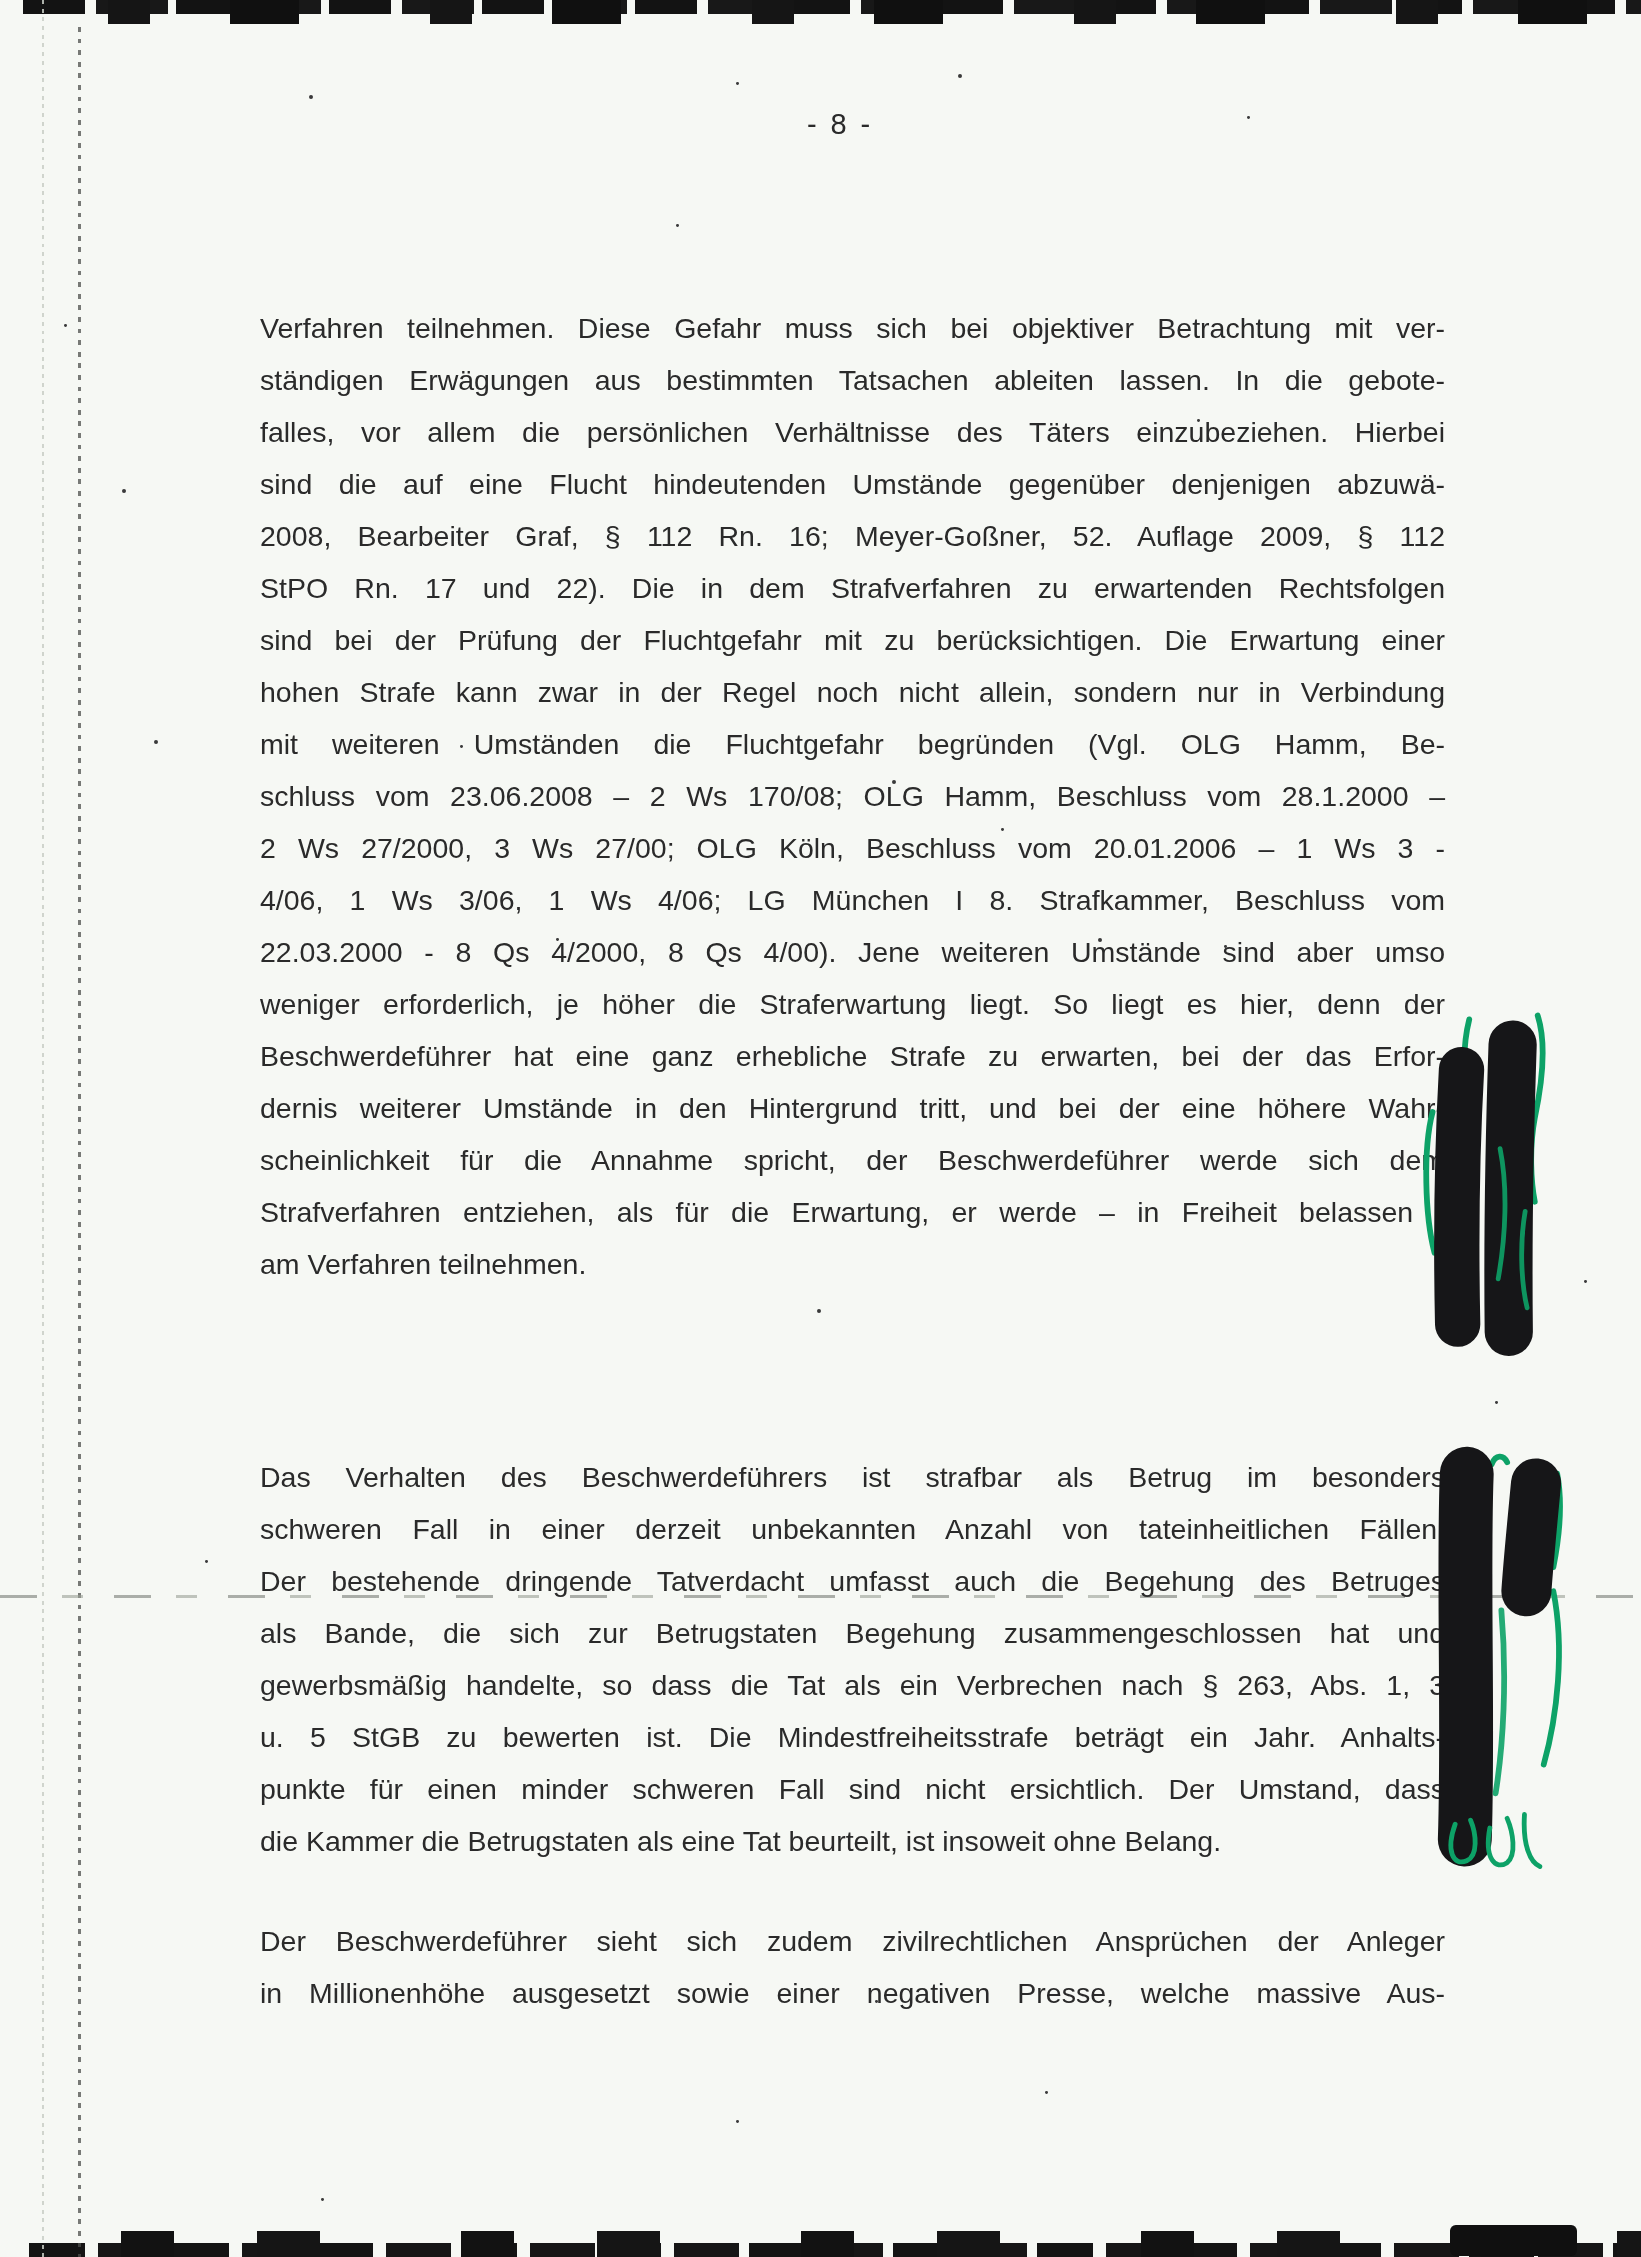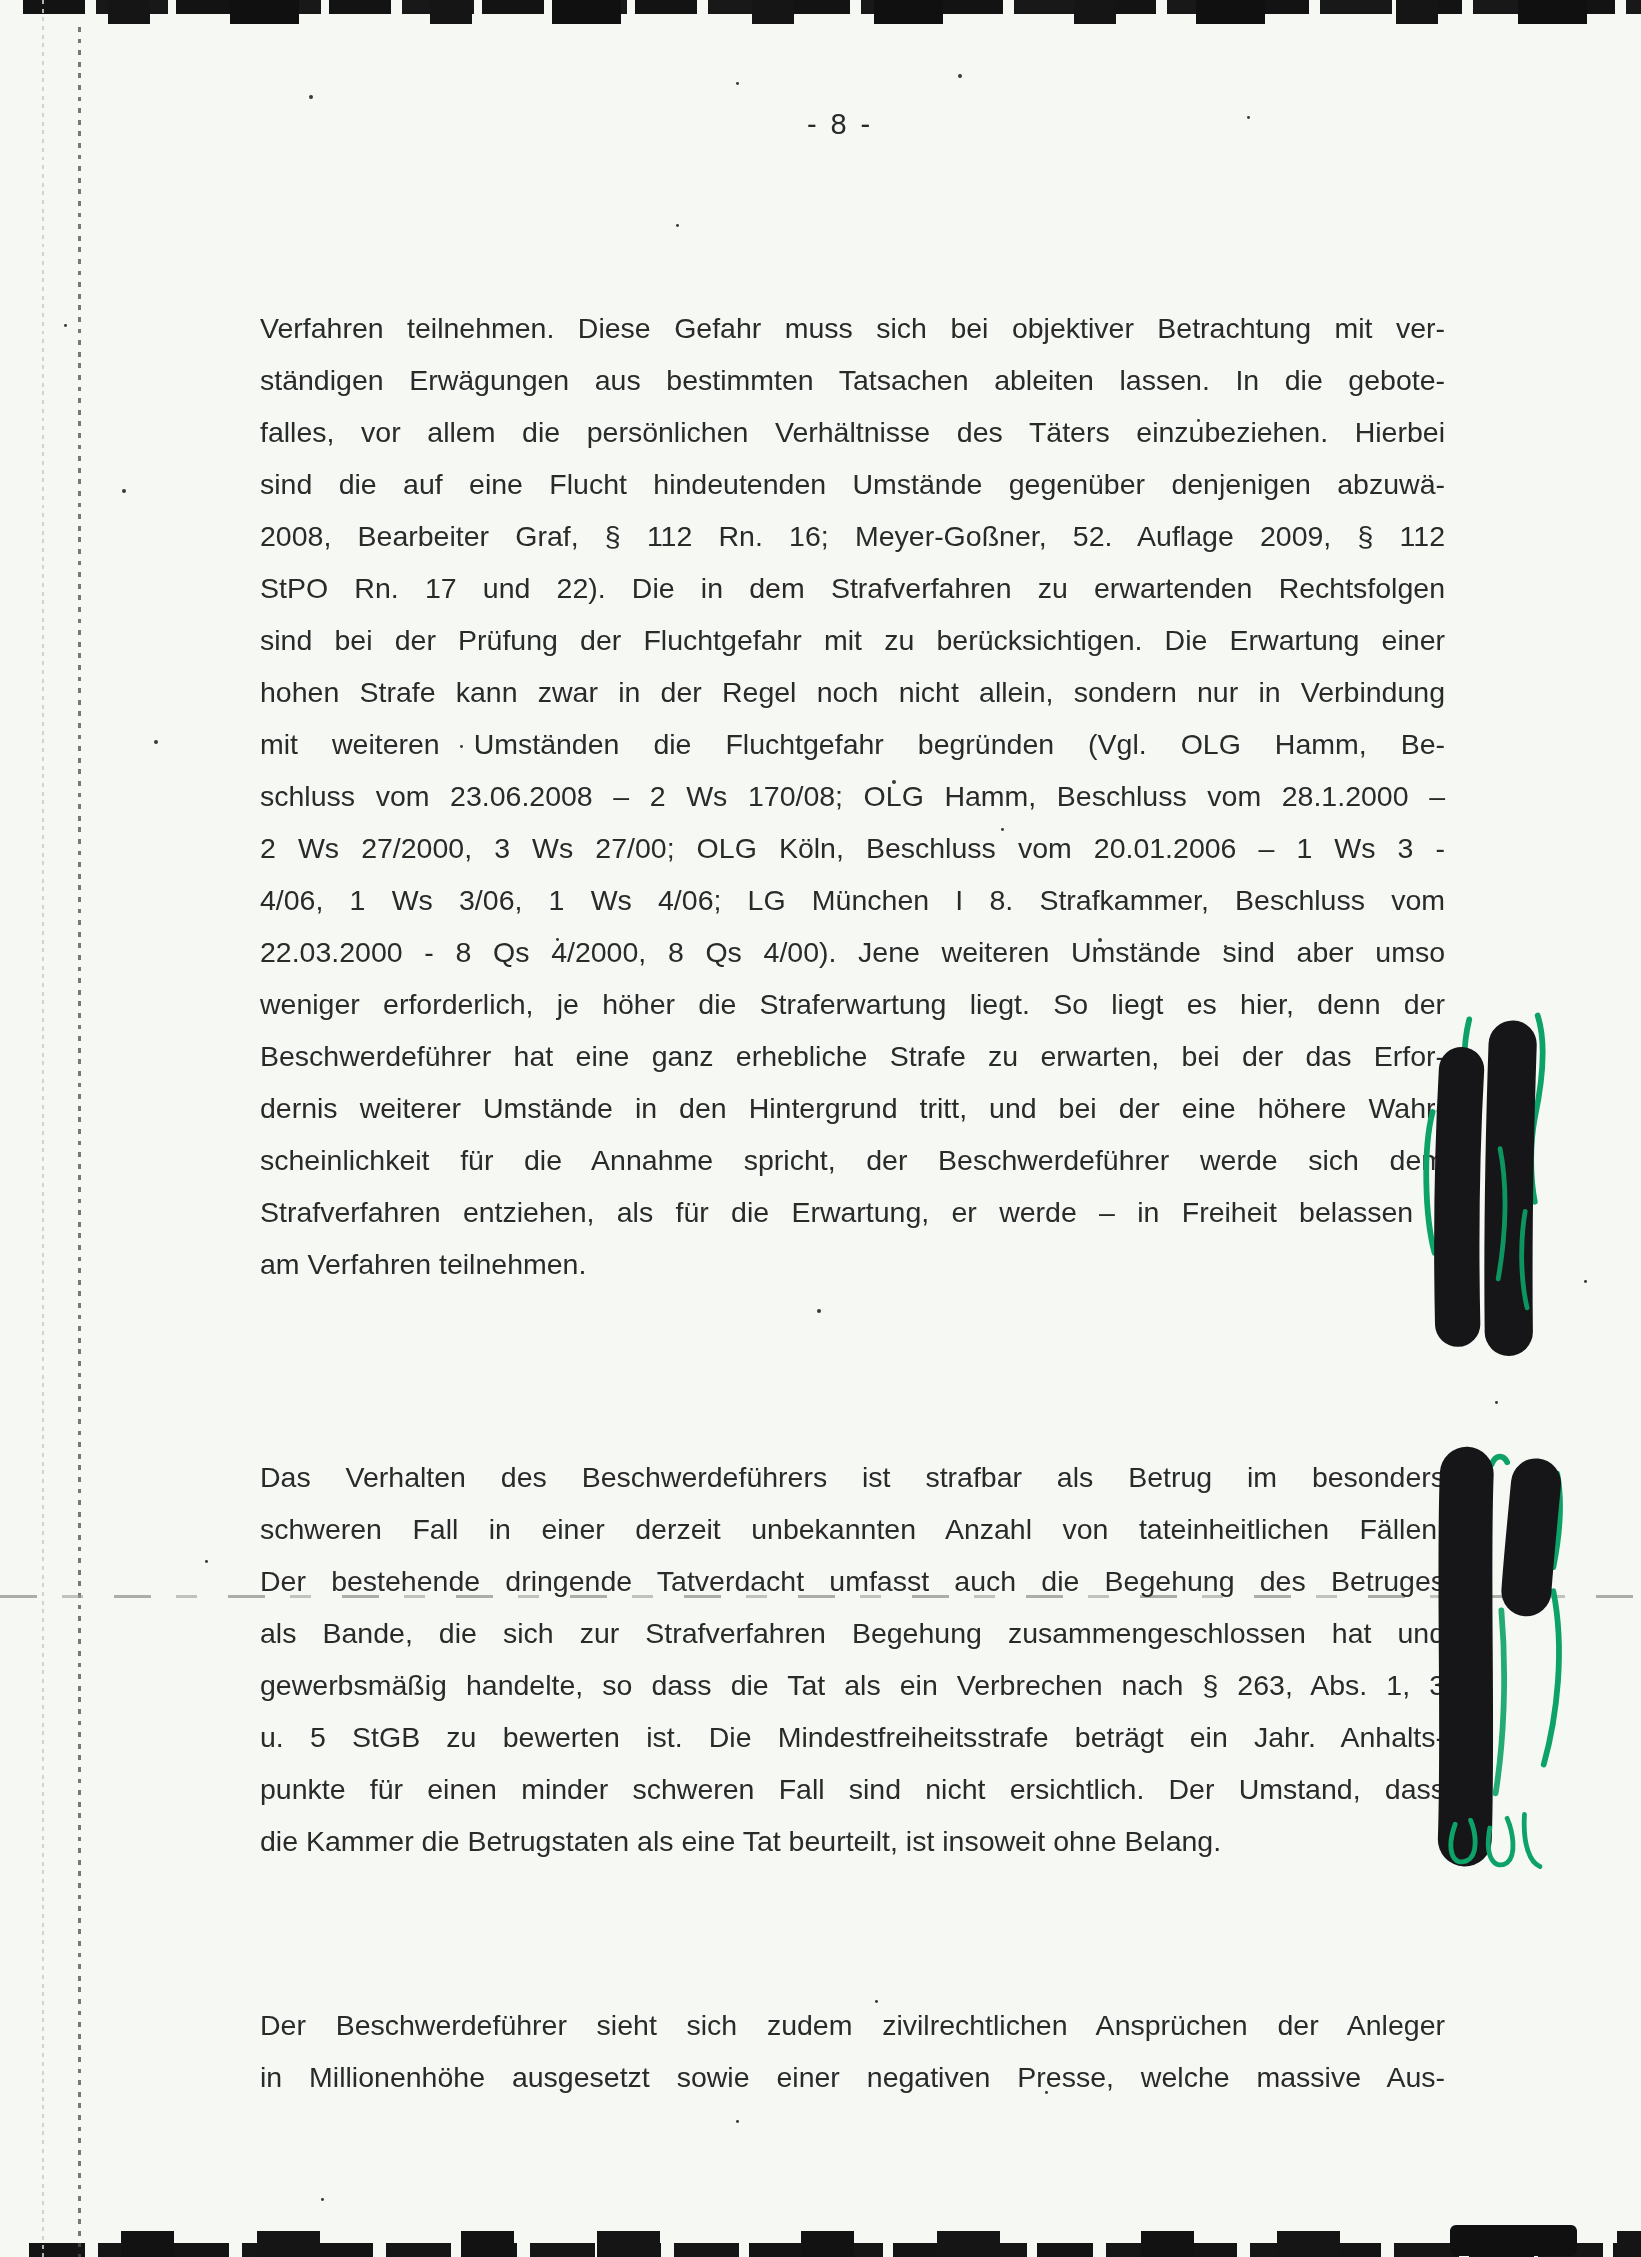--- a/index.html
+++ b/index.html
@@ -36,21 +36,21 @@
     opacity:.6;}
   
   .page-number{position:absolute;top:108px;left:807px;font-size:29px;letter-spacing:2.9px;}
   
   .para{position:absolute;left:244px;width:1201px;font-size:28.5px;line-height:52px;
     text-align:justify;color:var(--ink);}
   .para .line{text-align:justify;text-align-last:justify;height:52px;overflow:visible;margin-left:16px;}
   .para .line.last{text-align-last:left;}
   .para-1{top:302px;}
   .para-2{top:1451px;}
-  .para-3{top:1999px;}
+  .para-3{top:1915px;}
   
   .redaction{position:absolute;}
   .redaction-1{left:1419px;top:1004px;width:140px;height:352px;}
   .redaction-2{left:1434px;top:1446px;width:154px;height:430px;}
   
   .speck{position:absolute;background:#3a3a3a;border-radius:50%;}
 </style>
 </head>
 <body>
 
@@ -86,21 +86,21 @@
         <div class="line">Beschwerdeführer hat eine ganz erhebliche Strafe zu erwarten, bei der das Erfor-</div>
         <div class="line">dernis weiterer Umstände in den Hintergrund tritt, und bei der eine höhere Wahr-</div>
         <div class="line">scheinlichkeit für die Annahme spricht, der Beschwerdeführer werde sich dem</div>
         <div class="line">Strafverfahren entziehen, als für die Erwartung, er werde – in Freiheit belassen -</div>
         <div class="line last">am Verfahren teilnehmen.</div>
       </div>
       <div class="para para-2">
         <div class="line">Das Verhalten des Beschwerdeführers ist strafbar als Betrug im besonders</div>
         <div class="line">schweren Fall in einer derzeit unbekannten Anzahl von tateinheitlichen Fällen.</div>
         <div class="line">Der bestehende dringende Tatverdacht umfasst auch die Begehung des Betruges</div>
-        <div class="line">als Bande, die sich zur Strafverfahren Begehung zusammengeschlossen hat und</div>
+        <div class="line">als Bande, die sich zur Betrugstaten Begehung zusammengeschlossen hat und</div>
         <div class="line">gewerbsmäßig handelte, so dass die Tat als ein Verbrechen nach § 263, Abs. 1, 3</div>
         <div class="line">u. 5 StGB zu bewerten ist. Die Mindestfreiheitsstrafe beträgt ein Jahr. Anhalts-</div>
         <div class="line">punkte für einen minder schweren Fall sind nicht ersichtlich. Der Umstand, dass</div>
         <div class="line last">die Kammer die Betrugstaten als eine Tat beurteilt, ist insoweit ohne Belang.</div>
       </div>
       <div class="para para-3">
         <div class="line">Der Beschwerdeführer sieht sich zudem zivilrechtlichen Ansprüchen der Anleger</div>
         <div class="line">in Millionenhöhe ausgesetzt sowie einer negativen Presse, welche massive Aus-</div>
       </div>
     </div>

